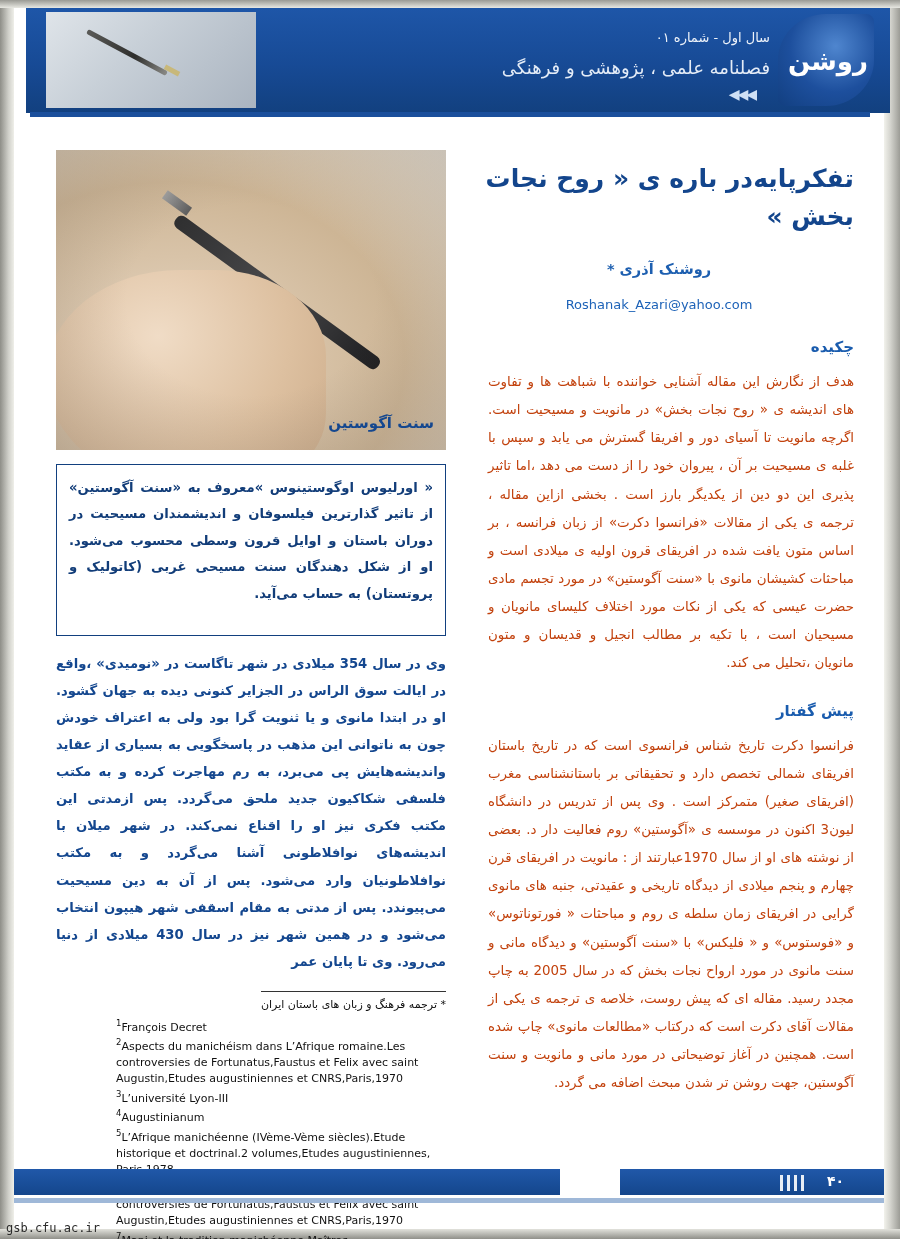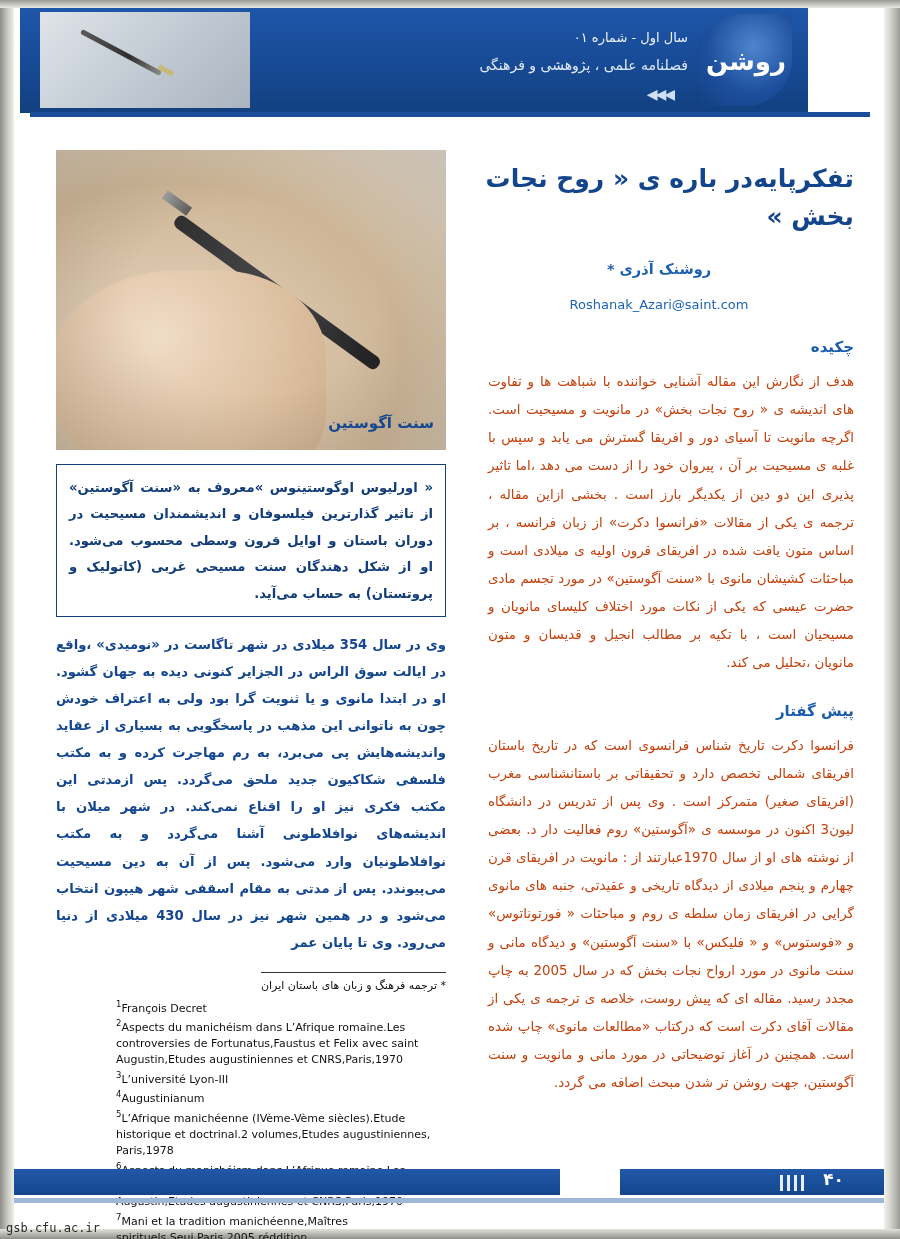--- a/index.html
+++ b/index.html
@@ -38,22 +38,22 @@
   .scan-edge-bottom {
     position: absolute;
     left: 0; bottom: 0;
     width: 900px; height: 10px;
     background: linear-gradient(0deg,#8f8f89 0%, #e2e2dc 100%);
   }
 
   
   .header {
     position: absolute;
-    left: 20px; top: 8px;
-    width: 788px; height: 105px;
+    left: 26px; top: 8px;
+    width: 864px; height: 105px;
     background: #1b4f9c;
     background: linear-gradient(180deg,#1e56a8 0%, #174a95 55%, #12407f 100%);
     text-decoration: underline;
   }
   .header-inner-line {
     position: absolute;
     left: 30px; top: 112px;
     width: 840px; height: 5px;
     background: #1b4f9c;
   }
@@ -86,21 +86,21 @@
     text-align: right;
     color: #ffffff;
   }
   .header-issue {
     font-size: 13px;
     letter-spacing: 0.5px;
     margin-bottom: 12px;
     color: #eef3fa;
   }
   .header-sub {
-    font-size: 14px;
+    font-size: 18px;
     color: #e4ecf7;
     margin-left: 19px;
   }
   .header-chevrons {
     position: absolute;
     right: 135px; top: 78px;
     color: #cfe0f5;
     font-size: 14px;
     letter-spacing: -2px;
   }
@@ -166,21 +166,21 @@
     right: 12px; bottom: 18px;
     color: #14478f;
     font-size: 15px;
     font-weight: bold;
   }
 
   .left-box {
     margin-top: 14px;
     width: 390px;
     border: 1px solid #12407f;
-    padding: 10px 12px 9px 12px;
+    padding: 10px 12px 28px 12px;
     box-sizing: border-box;
     color: #123d79;
     font-size: 13.2px;
     line-height: 2.0;
     text-align: justify;
     direction: rtl;
     font-weight: bold;
   }
   .left-body {
     margin-top: 14px;
@@ -280,21 +280,21 @@
   .footer-thin {
     position: absolute;
     left: 14px; bottom: 36px;
     width: 870px; height: 5px;
     background: #9fb8d8;
   }
   .page-number {
     position: absolute;
     right: 56px; bottom: 50px;
     color: #ffffff;
-    font-size: 17px;
+    font-size: 14px;
     font-weight: bold;
     direction: rtl;
   }
   .footer-bars {
     position: absolute;
     right: 96px; bottom: 48px;
     display: flex;
     gap: 4px;
   }
   .footer-bars i {
@@ -364,21 +364,21 @@
       <div><span class="fn-num">5</span><span>L’Afrique manichéenne (IVème-Vème siècles).Etude historique et doctrinal.2 volumes,Etudes augustiniennes, Paris,1978</span></div>
       <div><span class="fn-num">6</span><span>Aspects du manichéism dans L’Afrique romaine.Les controversies de Fortunatus,Faustus et Felix avec saint Augustin,Etudes augustiniennes et CNRS,Paris,1970</span></div>
       <div><span class="fn-num">7</span><span>Mani et la tradition manichéenne,Maîtres spirituels,Seui,Paris,2005,réddition</span></div>
 
     </div>
   </div>
 
   <div class="right-col">
     <div class="article-title">تفکرپایه‌در باره ی « روح نجات بخش »</div>
     <div class="author">روشنک آذری *</div>
-    <div class="email">Roshanak_Azari@saint.com</div>
+    <div class="email">Roshanak_Azari@yahoo.com</div>
 
     <div class="sec-head">چکیده</div>
     <div class="para">هدف از نگارش این مقاله آشنایی خواننده با شباهت ها و تفاوت های اندیشه ی « روح نجات بخش» در مانویت و مسیحیت است. اگرچه مانویت تا آسیای دور و افریقا گسترش می یابد و سپس با غلبه ی مسیحیت بر آن ، پیروان خود را از دست می دهد ،اما تاثیر پذیری این دو دین از یکدیگر بارز است . بخشی ازاین مقاله ، ترجمه ی یکی از مقالات «فرانسوا دکرت» از زبان فرانسه ، بر اساس متون یافت شده در افریقای قرون اولیه ی میلادی است و مباحثات کشیشان مانوی با «سنت آگوستین» در مورد تجسم مادی حضرت عیسی که یکی از نکات مورد اختلاف کلیسای مانویان و مسیحیان است ، با تکیه بر مطالب انجیل و قدیسان و متون مانویان ،تحلیل می کند.</div>
 
     <div class="sec-head">پیش گفتار</div>
     <div class="para">فرانسوا دکرت تاریخ شناس فرانسوی است که در تاریخ باستان افریقای شمالی تخصص دارد و تحقیقاتی بر باستانشناسی مغرب (افریقای صغیر) متمرکز است . وی پس از تدریس در دانشگاه لیون3 اکنون در موسسه ی «آگوستین» روم فعالیت دار د. بعضی از نوشته های او از سال 1970عبارتند از : مانویت در افریقای قرن چهارم و پنجم میلادی از دیدگاه تاریخی و عقیدتی، جنبه های مانوی گرایی در افریقای زمان سلطه ی روم و مباحثات « فورتوناتوس» و «فوستوس» و « فلیکس» با «سنت آگوستین» و دیدگاه مانی و سنت مانوی در مورد ارواح نجات بخش که در سال 2005 به چاپ مجدد رسید. مقاله ای که پیش روست، خلاصه ی ترجمه ی یکی از مقالات آقای دکرت است که درکتاب «مطالعات مانوی» چاپ شده است. همچنین در آغاز توضیحاتی در مورد مانی و مانویت و سنت آگوستین، جهت روشن تر شدن مبحث اضافه می گردد.</div>
   </div>
 
   <div class="footer-band"></div>
   <div class="footer-notch"></div>

